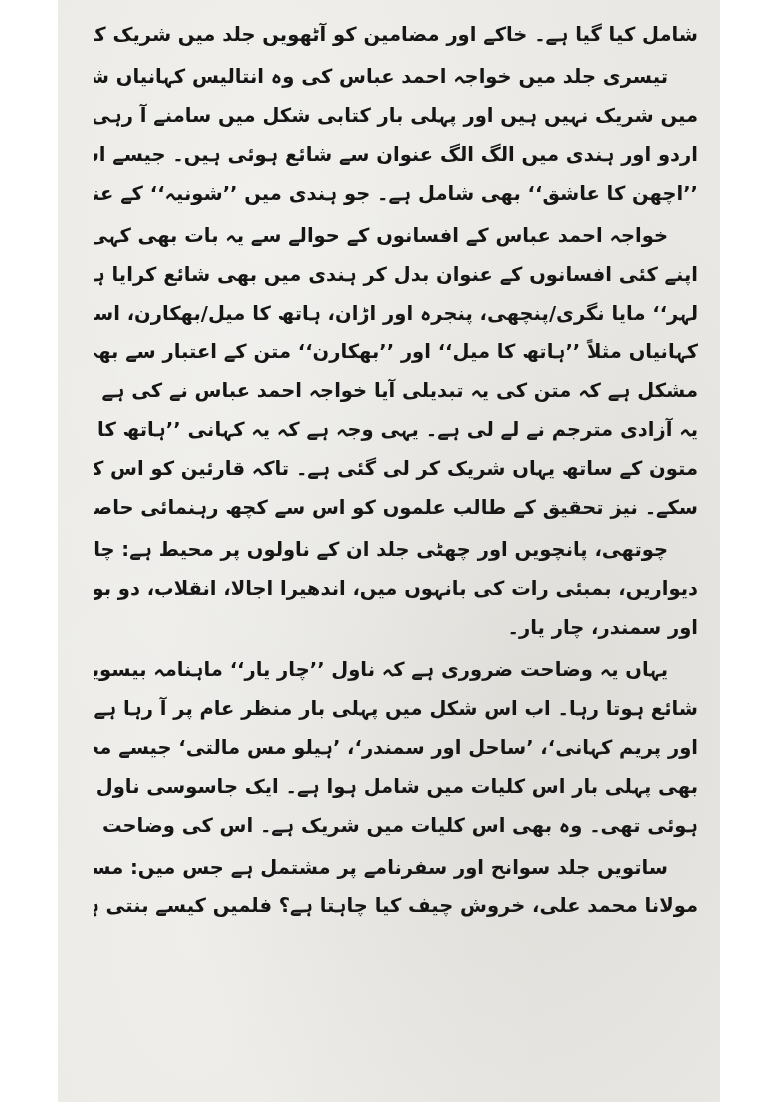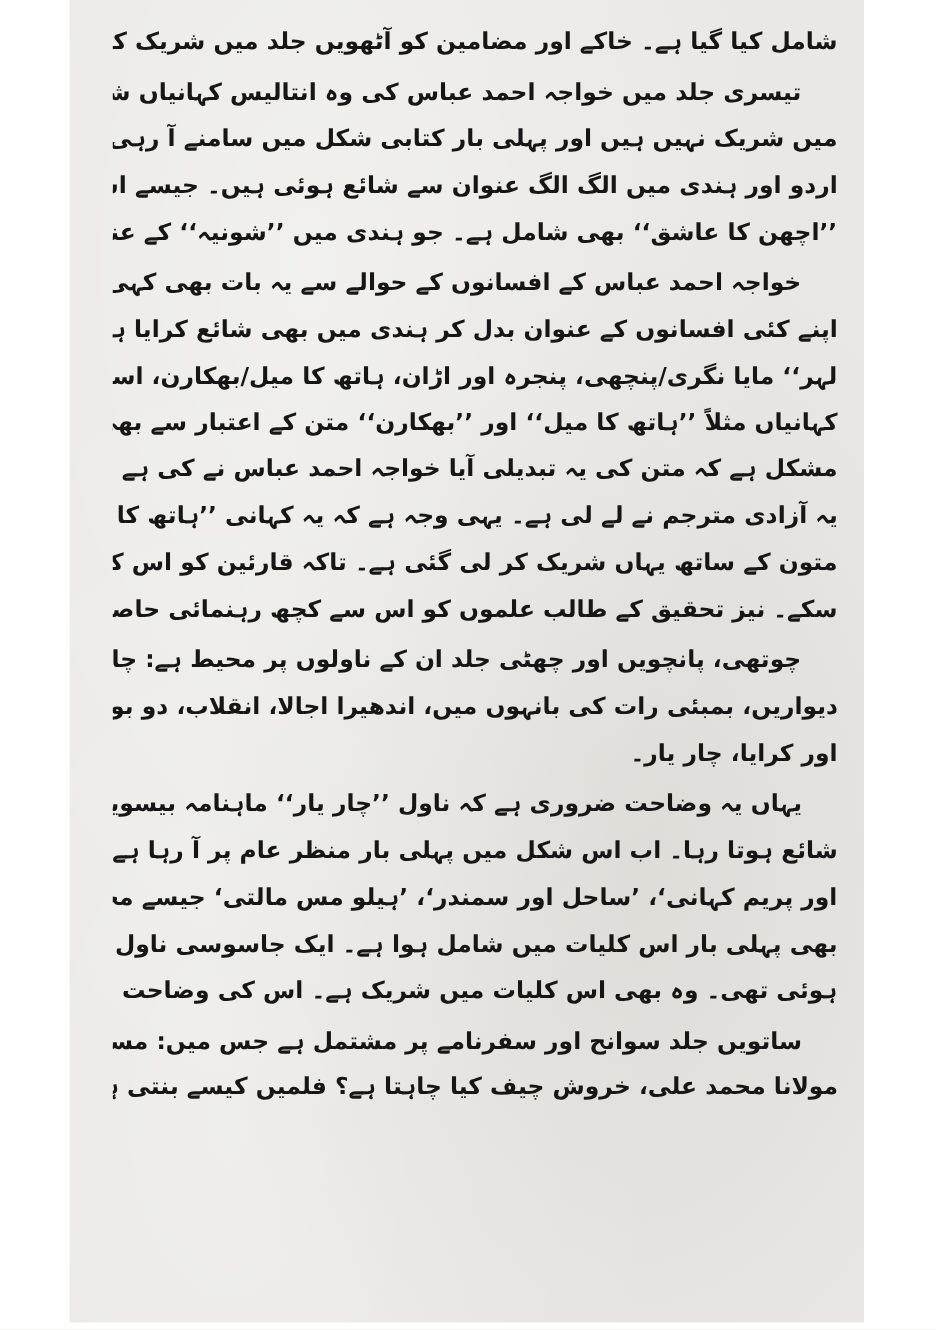--- a/index.html
+++ b/index.html
@@ -43,21 +43,21 @@
     <div class="line indent" style="height: 38.913px; line-height: 38.913px; margin-top: 3.11304px;">خواجہ احمد عباس کے افسانوں کے حوالے سے یہ بات بھی کہی جاسکتی ہے کہ انہوں نے</div>
     <div class="line" style="height: 38.913px; line-height: 38.913px;">اپنے کئی افسانوں کے عنوان بدل کر ہندی میں بھی شائع کرایا ہے۔ اس ضمن میں ’’کولڈ ویو/سرد</div>
     <div class="line" style="height: 38.913px; line-height: 38.913px;">لہر‘‘ مایا نگری/پنچھی، پنجرہ اور اڑان، ہاتھ کا میل/بھکارن، اسپرش/لمس، چمتکار/معجزہ۔ بعض</div>
     <div class="line" style="height: 38.913px; line-height: 38.913px;">کہانیاں مثلاً ’’ہاتھ کا میل‘‘ اور ’’بھکارن‘‘ متن کے اعتبار سے بھی مختلف دکھائی دیتی ہیں۔ یہ کہنا</div>
     <div class="line" style="height: 38.913px; line-height: 38.913px;">مشکل ہے کہ متن کی یہ تبدیلی آیا خواجہ احمد عباس نے کی ہے یا اردو سے ہندی ترجمہ کرتے وقت</div>
     <div class="line" style="height: 38.913px; line-height: 38.913px;">یہ آزادی مترجم نے لے لی ہے۔ یہی وجہ ہے کہ یہ کہانی ’’ہاتھ کا میل/بھکارن‘‘ اپنے دو مختلف</div>
     <div class="line" style="height: 38.913px; line-height: 38.913px;">متون کے ساتھ یہاں شریک کر لی گئی ہے۔ تاکہ قارئین کو اس کے اختلاف متن کا اندازہ ہو</div>
     <div class="line last" style="height: 38.913px; line-height: 38.913px;">سکے۔ نیز تحقیق کے طالب علموں کو اس سے کچھ رہنمائی حاصل ہو سکے۔</div>
     <div class="line indent" style="height: 38.913px; line-height: 38.913px; margin-top: 3.11304px;">چوتھی، پانچویں اور چھٹی جلد ان کے ناولوں پر محیط ہے: چار دل چار راہیں، شیشے کی</div>
     <div class="line" style="height: 38.913px; line-height: 38.913px;">دیواریں، بمبئی رات کی بانہوں میں، اندھیرا اجالا، انقلاب، دو بوند پانی، فاصلہ، تین پہیے، ساحل</div>
-    <div class="line last" style="height: 38.913px; line-height: 38.913px;">اور کرایا، چار یار۔</div>
+    <div class="line last" style="height: 38.913px; line-height: 38.913px;">اور سمندر، چار یار۔</div>
     <div class="line indent" style="height: 38.913px; line-height: 38.913px; margin-top: 3.11304px;">یہاں یہ وضاحت ضروری ہے کہ ناول ’’چار یار‘‘ ماہنامہ بیسویں صدی دہلی میں قسط وار</div>
     <div class="line" style="height: 38.913px; line-height: 38.913px;">شائع ہوتا رہا۔ اب اس شکل میں پہلی بار منظر عام پر آ رہا ہے۔ اسی طرح ان کا ایک اور ناول جو ’ایک</div>
     <div class="line" style="height: 38.913px; line-height: 38.913px;">اور پریم کہانی‘، ’ساحل اور سمندر‘، ’ہیلو مس مالتی‘ جیسے مختلف عنوان سے بھی شائع ہوتا رہا ہے۔ یہ ناول</div>
     <div class="line" style="height: 38.913px; line-height: 38.913px;">بھی پہلی بار اس کلیات میں شامل ہوا ہے۔ ایک جاسوسی ناول جس کی پہلی قسط طبی دنیا دہلی میں شائع</div>
     <div class="line last" style="height: 38.913px; line-height: 38.913px;">ہوئی تھی۔ وہ بھی اس کلیات میں شریک ہے۔ اس کی وضاحت بھی مقدمے میں کر دی گئی ہے۔</div>
     <div class="line indent" style="height: 38.913px; line-height: 38.913px; margin-top: 3.11304px;">ساتویں جلد سوانح اور سفرنامے پر مشتمل ہے جس میں: مسولینی فاشیت اور جنگِ جبش،</div>
     <div class="line" style="height: 38.913px; line-height: 38.913px;">مولانا محمد علی، خروش چیف کیا چاہتا ہے؟ فلمیں کیسے بنتی ہیں؟ جیسی تحریریں شامل ہیں۔ خواجہ احمد</div>
   </div>
 </div>
 

